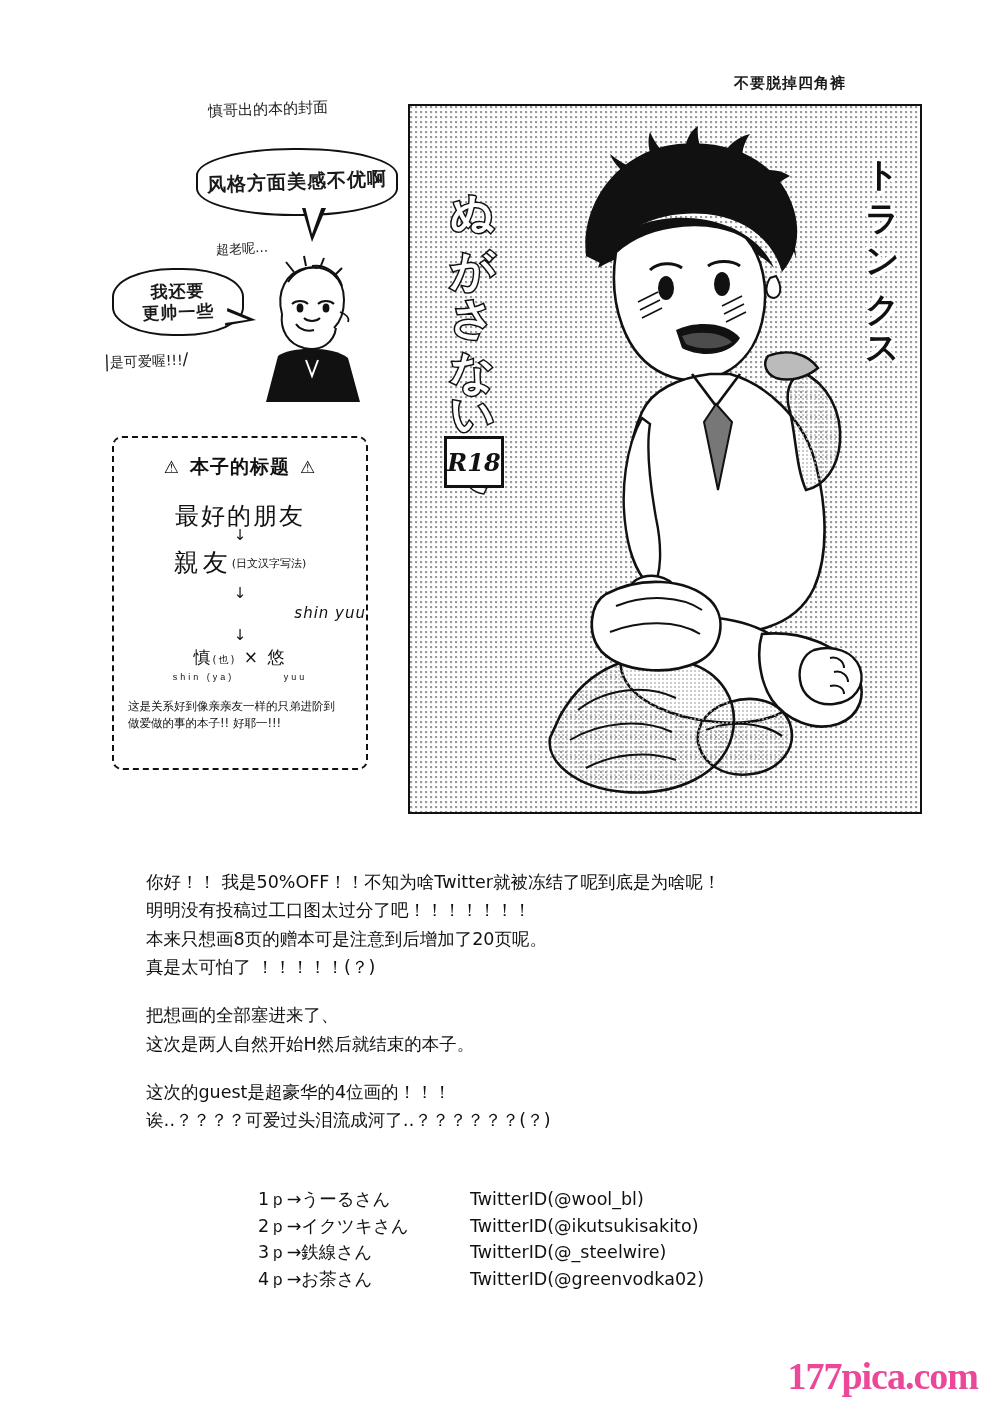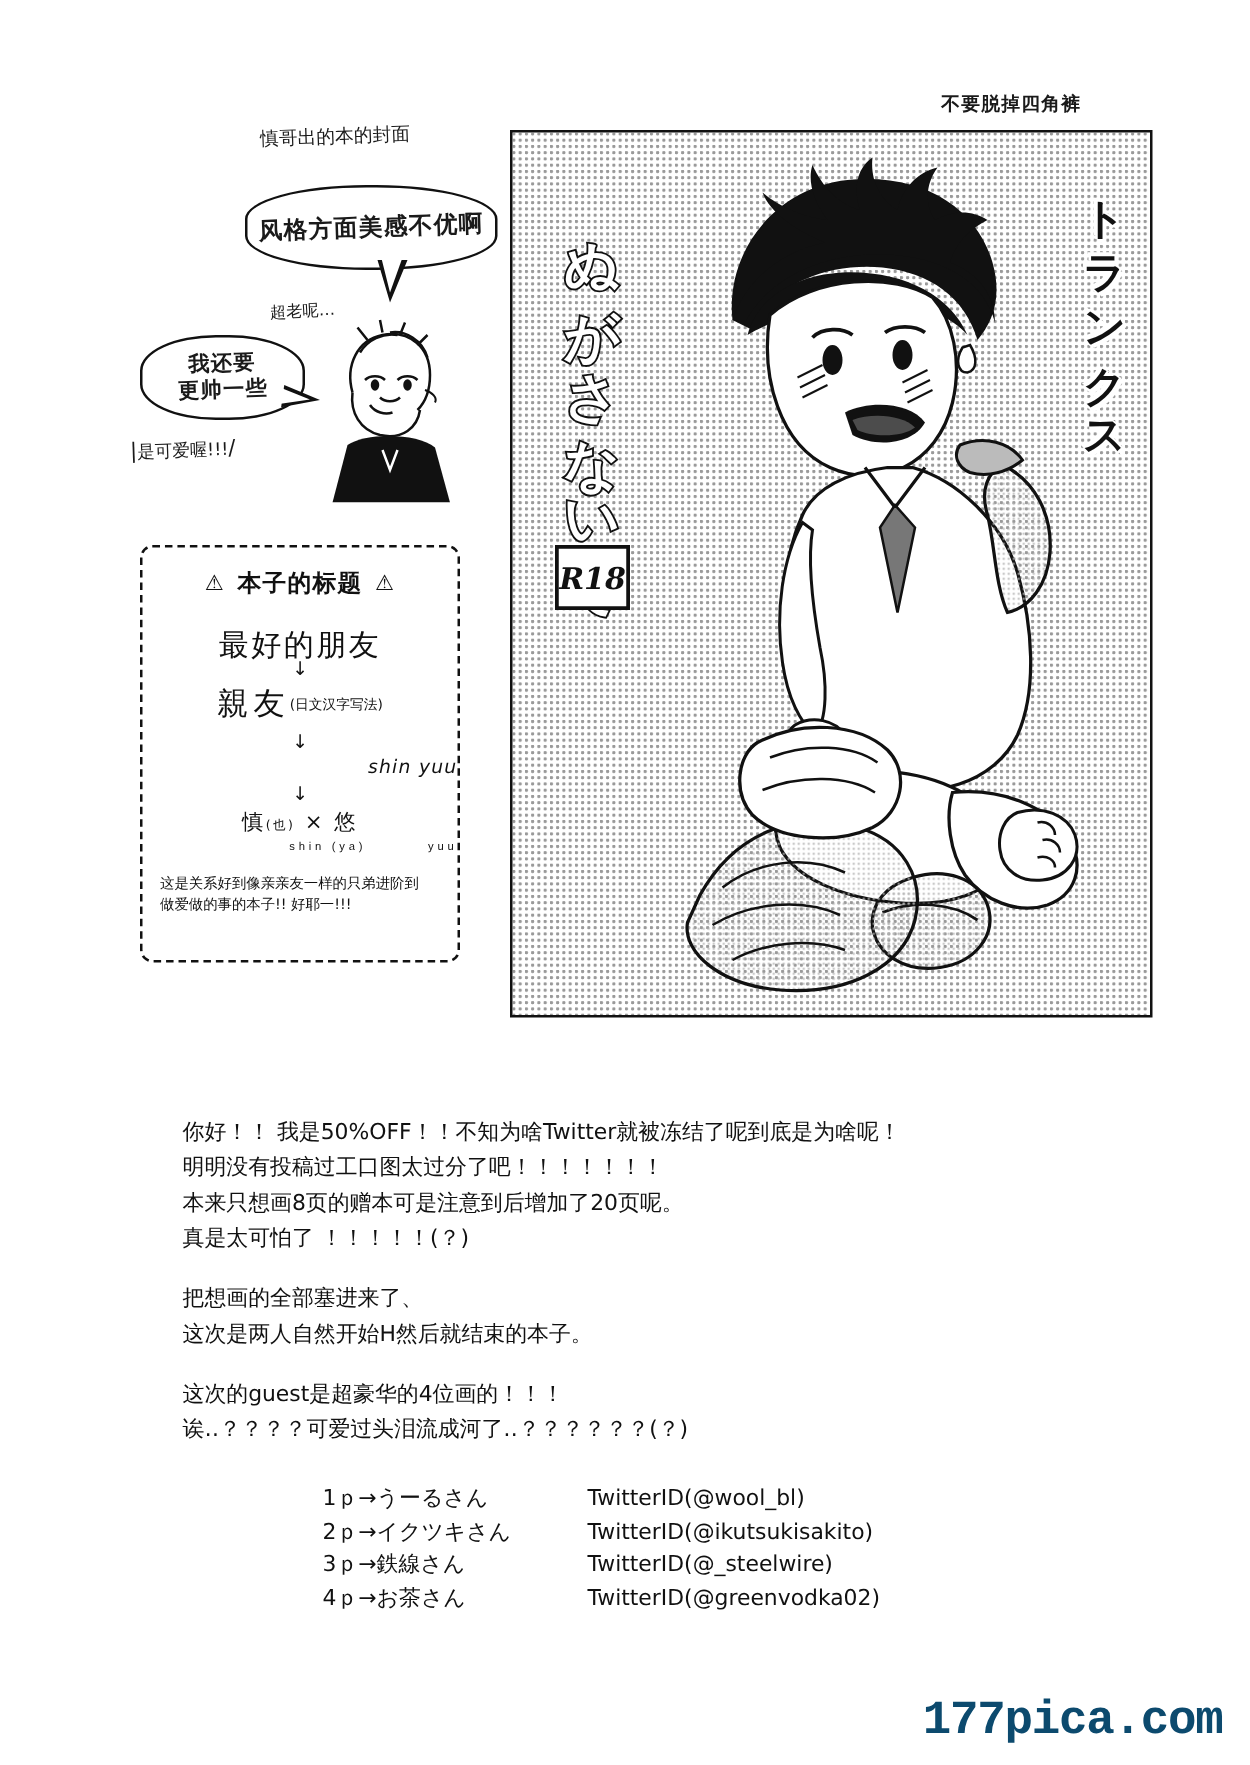--- a/index.html
+++ b/index.html
@@ -5,21 +5,21 @@
   html, body { margin:0; padding:0; }
   body {
     width:1000px; height:1412px; background:#ffffff;
     font-family:"Liberation Sans", sans-serif;
     color:#111; position:relative; overflow:hidden;
   }
   .page { position:absolute; inset:0; }
 
   
   .top-caption{
-    position:absolute; left:753px; top:74px;
+    position:absolute; left:734px; top:74px;
     font-size:15px; letter-spacing:1px; color:#111; font-weight:bold;
     font-family:"DejaVu Sans", sans-serif;
   }
 
   
   .hand { font-family:"DejaVu Sans", sans-serif; color:#1a1a1a; }
   .note-title{
     position:absolute; left:208px; top:100px; font-size:15px;
     transform:rotate(-2deg);
   }
@@ -103,21 +103,21 @@
   .l1{ top:62px; font-size:24px; letter-spacing:2px; }
   .ar{ font-size:15px; line-height:1; }
   .a1{ top:90px; }
   .l2{ top:108px; font-size:25px; letter-spacing:4px; }
   .l2 .paren{ font-size:11px; letter-spacing:0; position:relative; top:-4px; }
   .a2{ top:148px; }
   .l3{ top:166px; font-size:15px; font-style:italic; letter-spacing:1px;text-align:right; }
   .a3{ top:190px; }
   .l4{ top:208px; font-size:17px; letter-spacing:2px; }
   .l4 small{ font-size:10px; }
-  .ruby{ position:absolute; top:234px; width:252px; text-align:right; font-size:9px; letter-spacing:3px; }
+  .ruby{ position:absolute; top:234px; width:252px; text-align:center; font-size:9px; letter-spacing:3px; }
   .ib-foot{
     position:absolute; left:14px; top:260px; width:228px;
     font-size:11.5px; line-height:1.5; text-align:left;
     font-family:"DejaVu Sans", sans-serif;
   }
 
   
   .art-frame{
     position:absolute; left:408px; top:104px; width:510px; height:706px;
     border:2px solid #111; overflow:hidden;
@@ -149,41 +149,41 @@
   .r18{
     position:absolute; left:34px; top:330px; width:54px; height:46px;
     border:3px solid #111; background:#fff;
     display:flex; align-items:center; justify-content:center;
     font-size:24px; font-weight:bold; font-style:italic;
     font-family:"DejaVu Serif", serif;
   }
 
   
   .body-text{
-    position:absolute; left:146px; top:892px; width:720px;
+    position:absolute; left:146px; top:868px; width:720px;
     font-size:17.5px; line-height:1.62; color:#111;
     font-family:"DejaVu Sans", sans-serif;
   }
   .body-text p{ margin:0; }
   .body-text .gap{ height:20px; }
 
   
   .guests{
     position:absolute; left:258px; top:1186px;
     font-size:17.5px; line-height:1.52;
     font-family:"DejaVu Sans", sans-serif; color:#111;
   }
   .grow{ display:flex; gap:16px; white-space:pre; }
   .gname{ display:inline-block; width:196px; }
 
   
   .wm{
     position:absolute; right:22px; bottom:14px;
-    font-size:38px; font-weight:bold; color:#0c4a6e;
-    font-family:Liberation Mono, monospace; letter-spacing:-1px;
+    font-size:38px; font-weight:bold; color:#ec4899;
+    font-family:Liberation Serif, serif; letter-spacing:-1px;
   }
 </style>
 </head>
 <body>
 
 <div class="page">
 
   <div class="top-caption hand">不要脱掉四角裤</div>
 
   <div class="note-title hand">慎哥出的本的封面</div>

